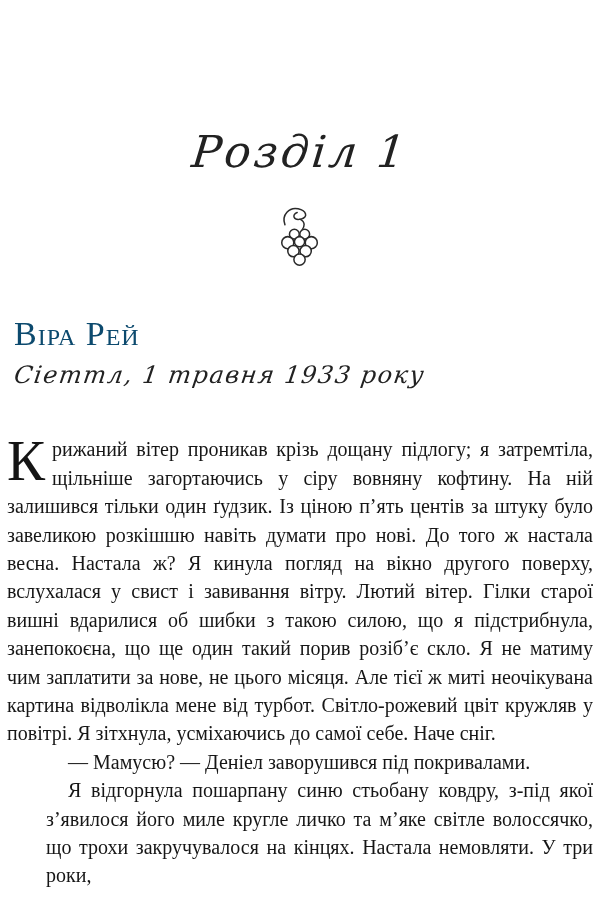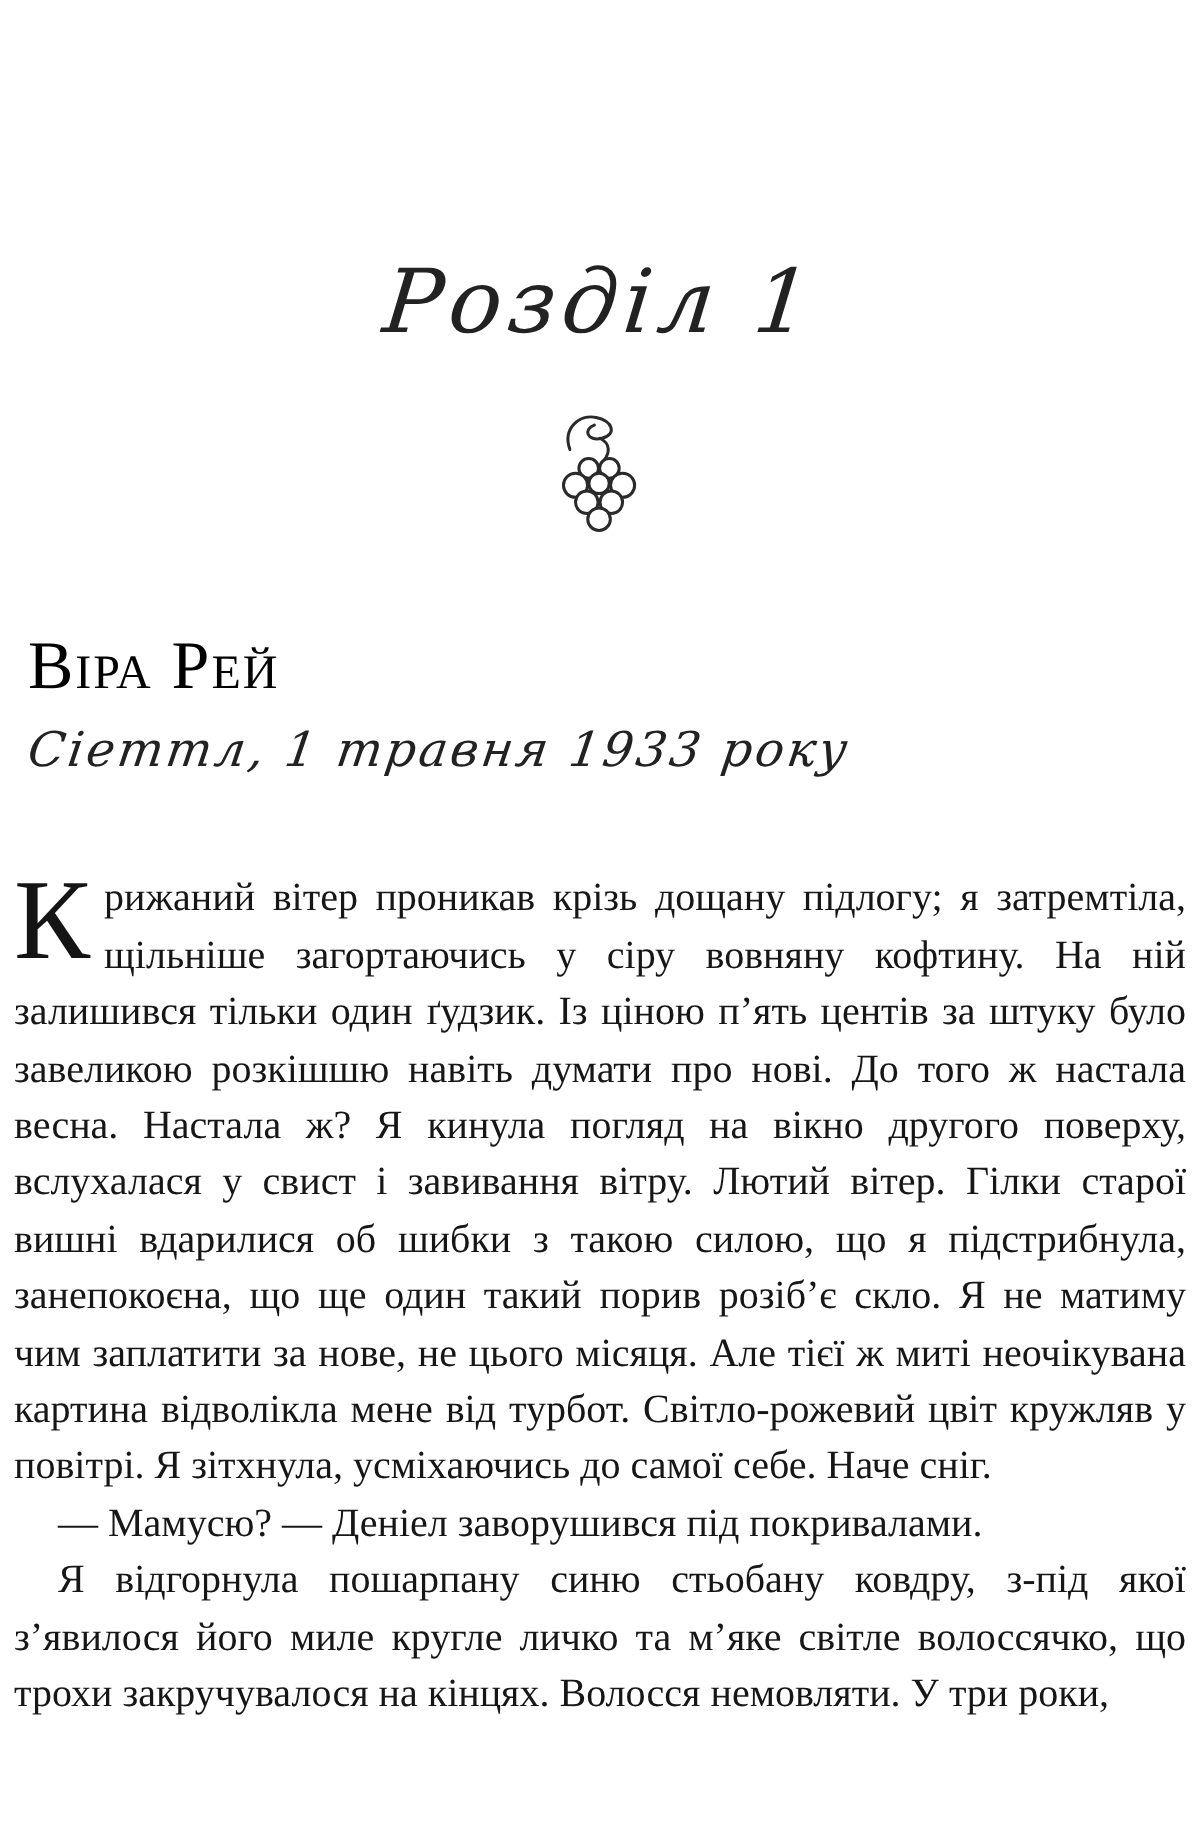--- a/index.html
+++ b/index.html
@@ -34,21 +34,21 @@
   .ornament svg { display: inline-block; }
   .section-heading {
     margin-top: 44px;
     margin-left: 7px;
     font-family: "Liberation Serif", serif;
     font-variant: small-caps;
     font-weight: 400;
     font-size: 34px;
     line-height: 1.1;
     letter-spacing: 1px;
-    color: #000000;
+    color: #0c4a6e;
   }
   .dateline {
     margin-top: 8px;
     margin-left: 5px;
     font-family: "DejaVu Serif", serif;
     font-style: italic;
     font-size: 24px;
     line-height: 1.3;
     letter-spacing: 1.5px;
     transform: skewX(-8deg);
@@ -56,21 +56,21 @@
     color: #222;
   }
   .body-text {
     margin-top: 44px;
     font-size: 20px;
     line-height: 28.4px;
     text-align: justify;
     color: #161616;
   }
   .para { text-align: justify; }
-  .para.indent { text-indent: 22px; }
+  .para.indent { text-indent: 22px; margin-left: 39px; }
   .dropcap {
     float: left;
     font-size: 57px;
     line-height: 48px;
     padding: 2px 7px 0 0;
     font-family: "Liberation Serif", serif;
     color: #141414;
   }
   .italic { }
 </style>
@@ -100,16 +100,16 @@
     </svg>
   </div>
 
   <h1 class="section-heading">Віра Рей</h1>
 
   <div class="dateline">Сіеттл, 1 травня 1933 року</div>
 
   <div class="body-text" id="body-text">
       <p class="para"><span class="dropcap">К</span><span>рижаний вітер проникав крізь дощану підлогу; я затремтіла, щільніше загортаючись у сіру вовняну кофтину. На ній залишився тільки один ґудзик. Із ціною п’ять центів за штуку було завеликою розкішшю навіть думати про нові. До того ж настала весна. Настала ж? Я кинула погляд на вікно другого поверху, вслухалася у свист і завивання вітру. Лютий вітер. Гілки старої вишні вдарилися об шибки з такою силою, що я підстрибнула, занепокоєна, що ще один такий порив розіб’є скло. Я не матиму чим заплатити за нове, не цього місяця. Але тієї ж миті неочікувана картина відволікла мене від турбот. Світло-рожевий цвіт кружляв у повітрі. Я зітхнула, усміхаючись до самої себе. </span><span class="italic">Наче сніг.</span></p>
       <p class="para indent"><span>— Мамусю? — Деніел заворушився під покривалами.</span></p>
-      <p class="para indent"><span>Я відгорнула пошарпану синю стьобану ковдру, з-під якої з’явилося його миле кругле личко та м’яке світле волоссячко, що трохи закручувалося на кінцях. </span><span class="italic">Волосся немовляти.</span><span> У три роки,</span></p>
+      <p class="para indent"><span>Я відгорнула пошарпану синю стьобану ковдру, з-під якої з’явилося його миле кругле личко та м’яке світле волоссячко, що трохи закручувалося на кінцях. </span><span class="italic">Настала немовляти.</span><span> У три роки,</span></p>
     </div>
 
 </div>
 
 </body></html>

